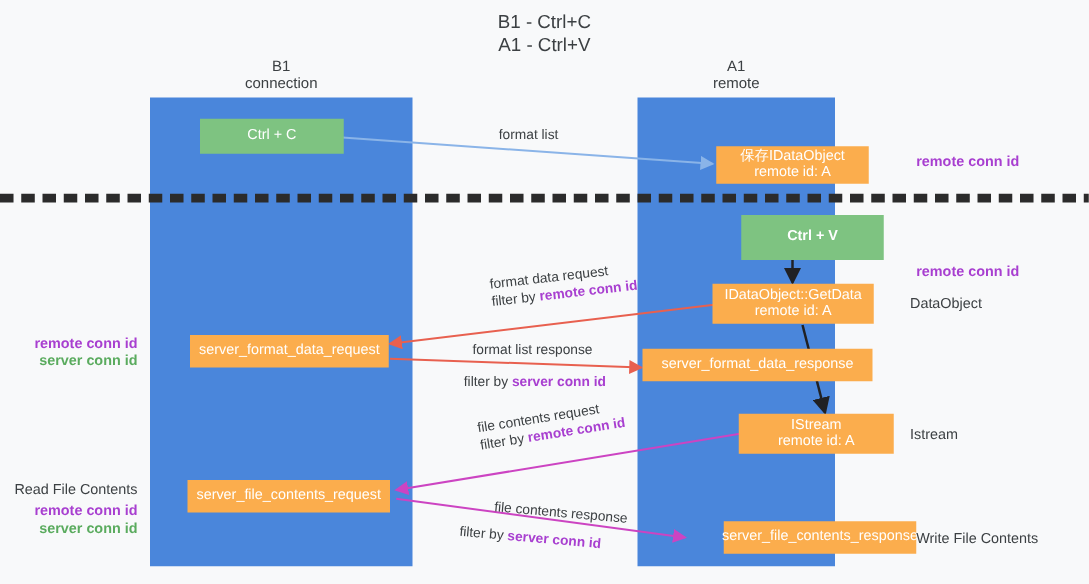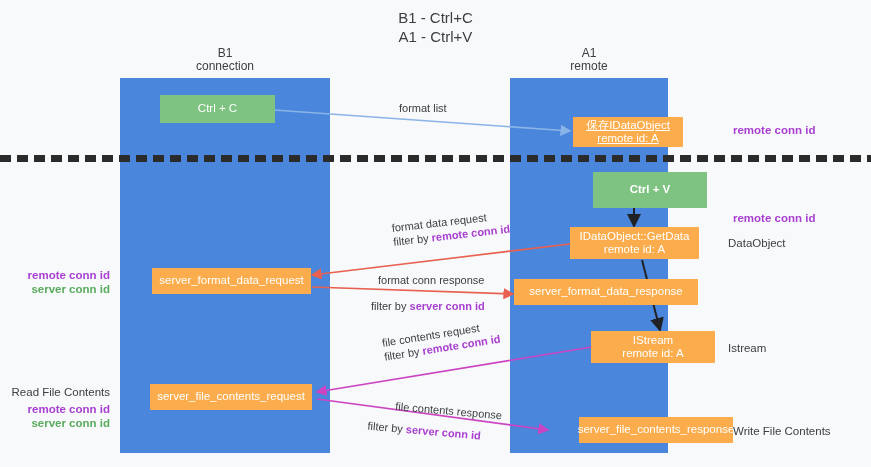--- a/index.html
+++ b/index.html
@@ -120,21 +120,21 @@
 
     <line x1="317" y1="399" x2="548" y2="430" stroke="#cc44c2" stroke-width="1.6" marker-end="url(#ah-mag)"></line>
   </svg>
 
   <div class="abs" id="divider"></div>
 
   <div class="abs node green" style="left:160px;top:95px;width:115px;height:28px;">
     <div>Ctrl + C</div>
   </div>
 
-  <div class="abs node orange" style="left:573px;top:117px;width:110px;height:30px;text-decoration:underline;">
+  <div class="abs node orange" style="left:573px;top:117px;width:122px;height:30px;">
     <div>保存IDataObject</div>
     <div class="l2">remote id: A</div>
   </div>
 
   <div class="abs node green" style="left:593px;top:172px;width:114px;height:36px;font-weight:bold;">
     <div>Ctrl + V</div>
   </div>
 
   <div class="abs node orange" style="left:570px;top:227px;width:129px;height:32px;">
     <div>IDataObject::GetData</div>
@@ -167,21 +167,21 @@
   </div>
 
   <div class="abs edge-label" style="left:391px;top:221px;transform:rotate(-6.5deg);">
     <div>format data request</div>
     <div>
       <span>filter by </span><b class="purple">remote conn id</b>
     </div>
   </div>
 
   <div class="abs edge-label" style="left:378px;top:273px;">
-    <div>format conn response</div>
+    <div>format list response</div>
     <div style="margin-top:12px;margin-left:-7px;">
       <span>filter by </span><b class="purple">server conn id</b>
     </div>
   </div>
 
   <div class="abs edge-label" style="left:381px;top:336px;transform:rotate(-9deg);">
     <div>file contents request</div>
     <div>
       <span>filter by </span><b class="purple">remote conn id</b>
     </div>

